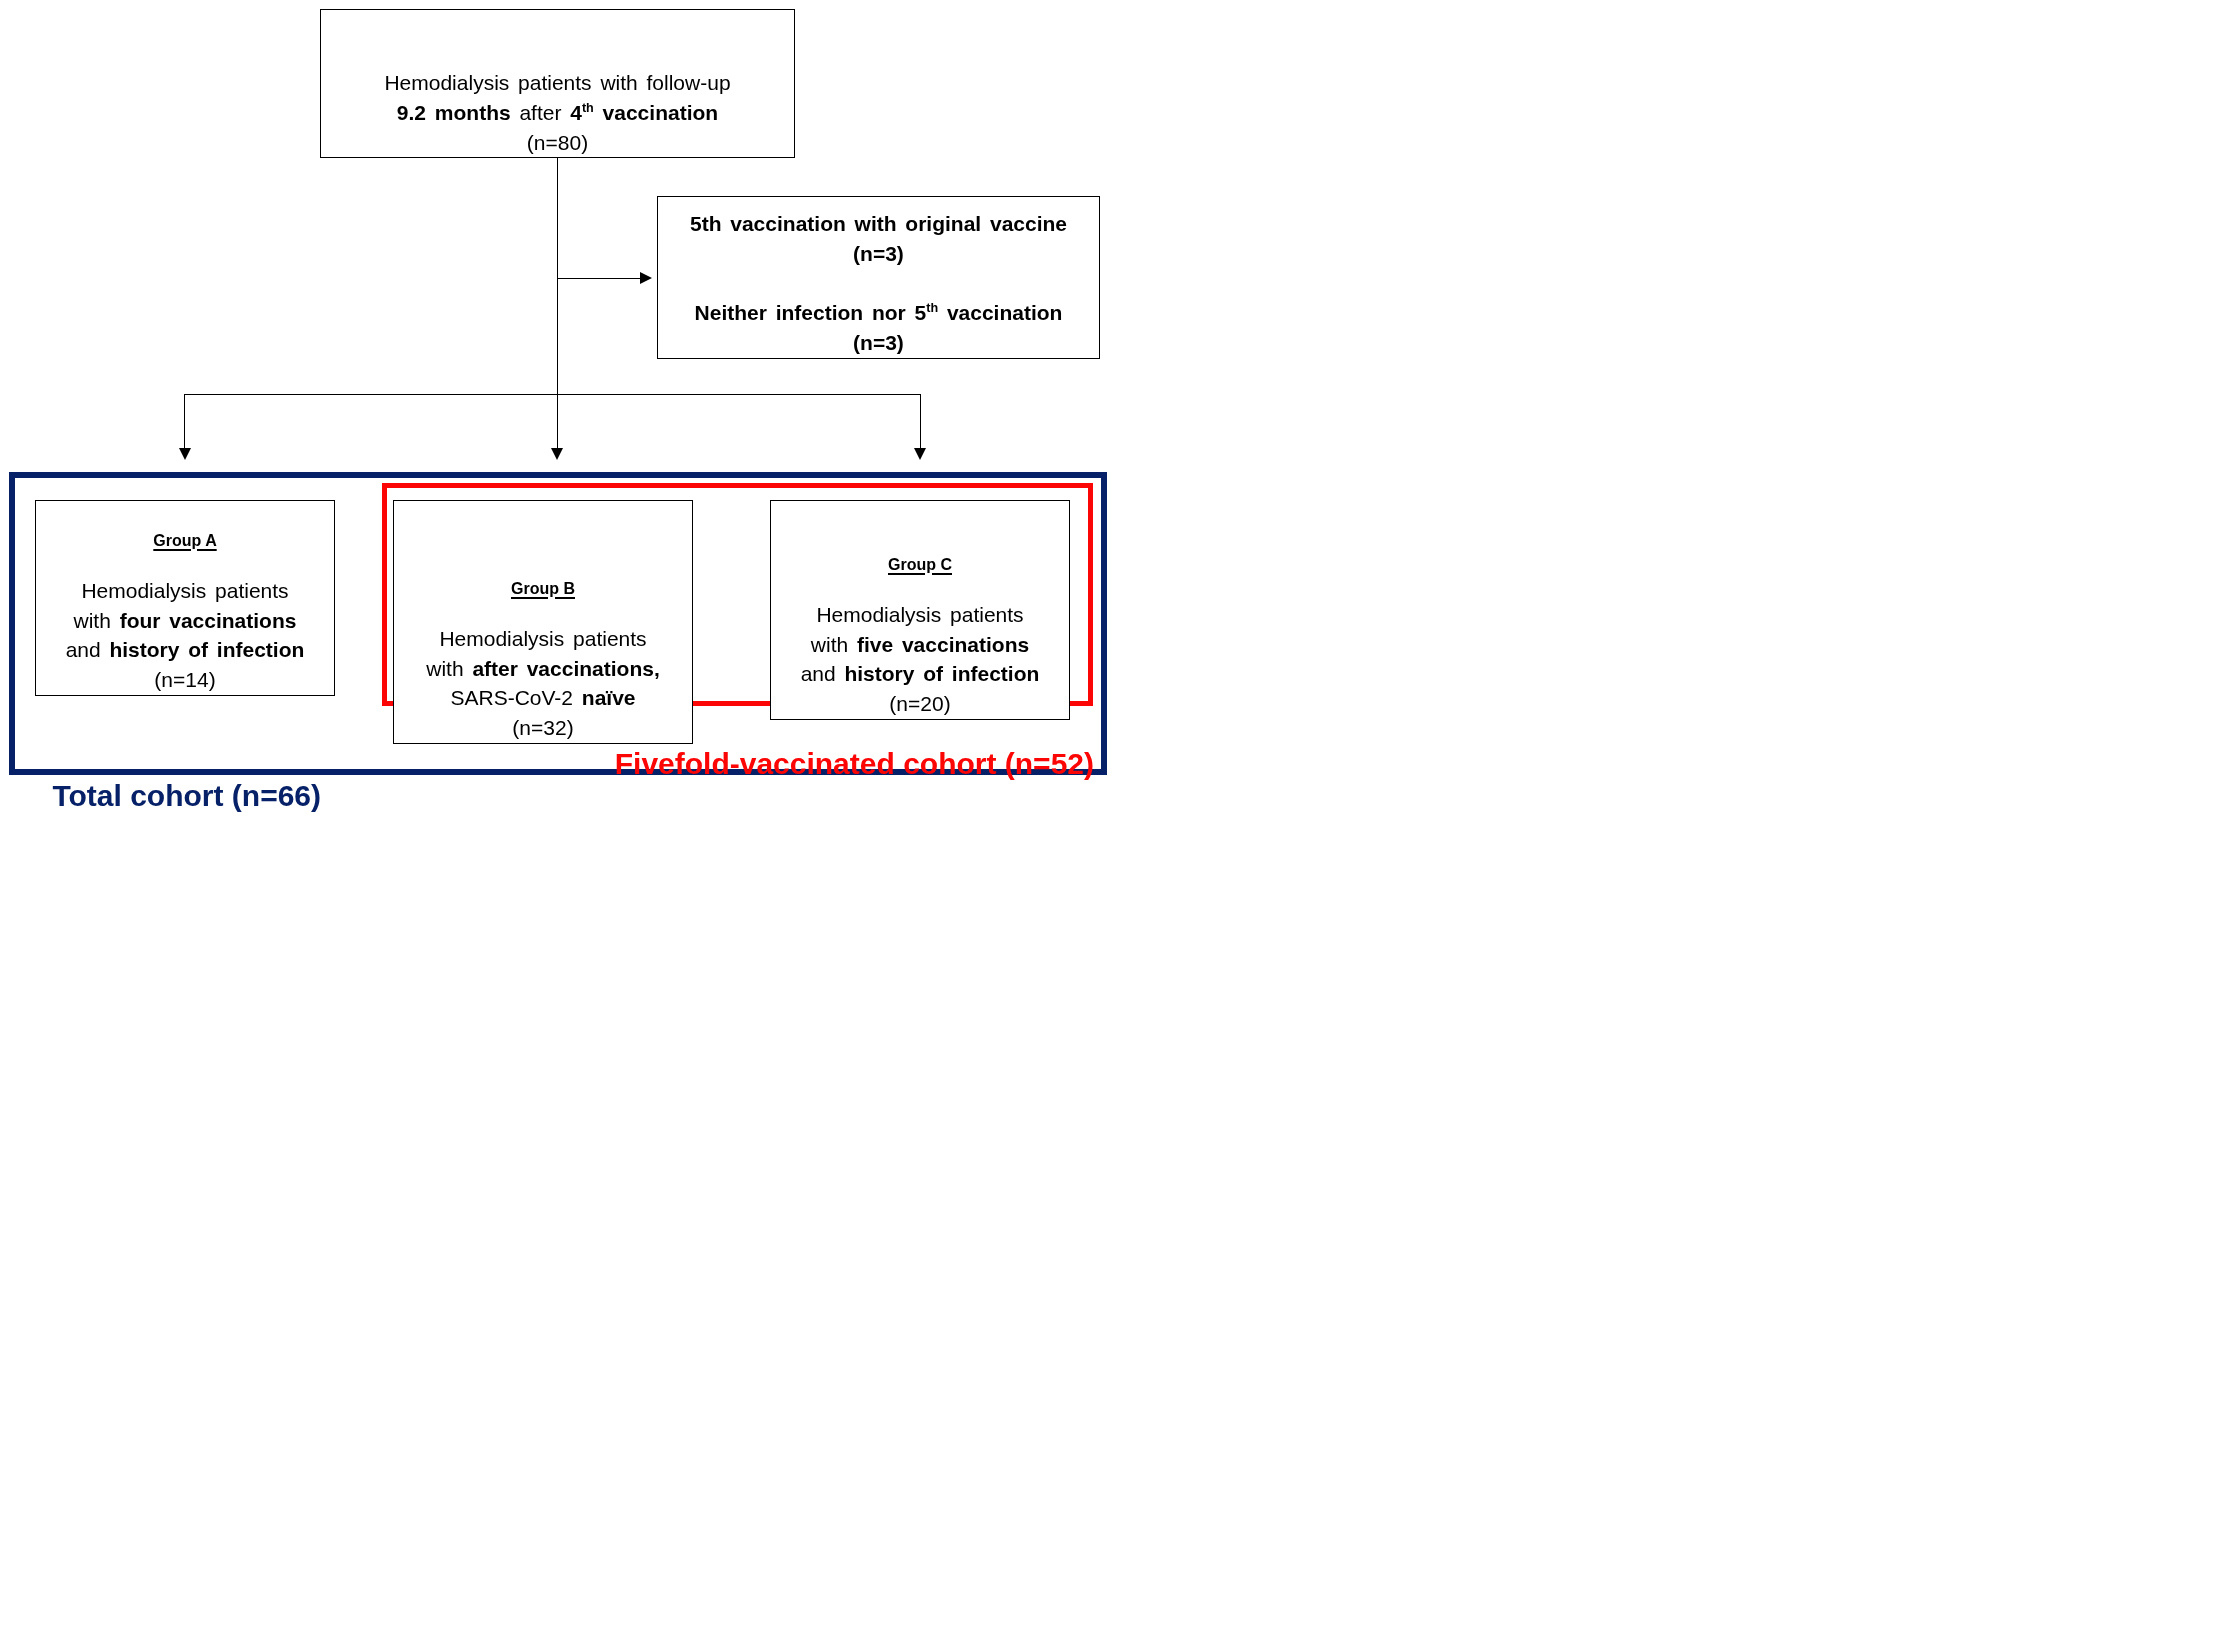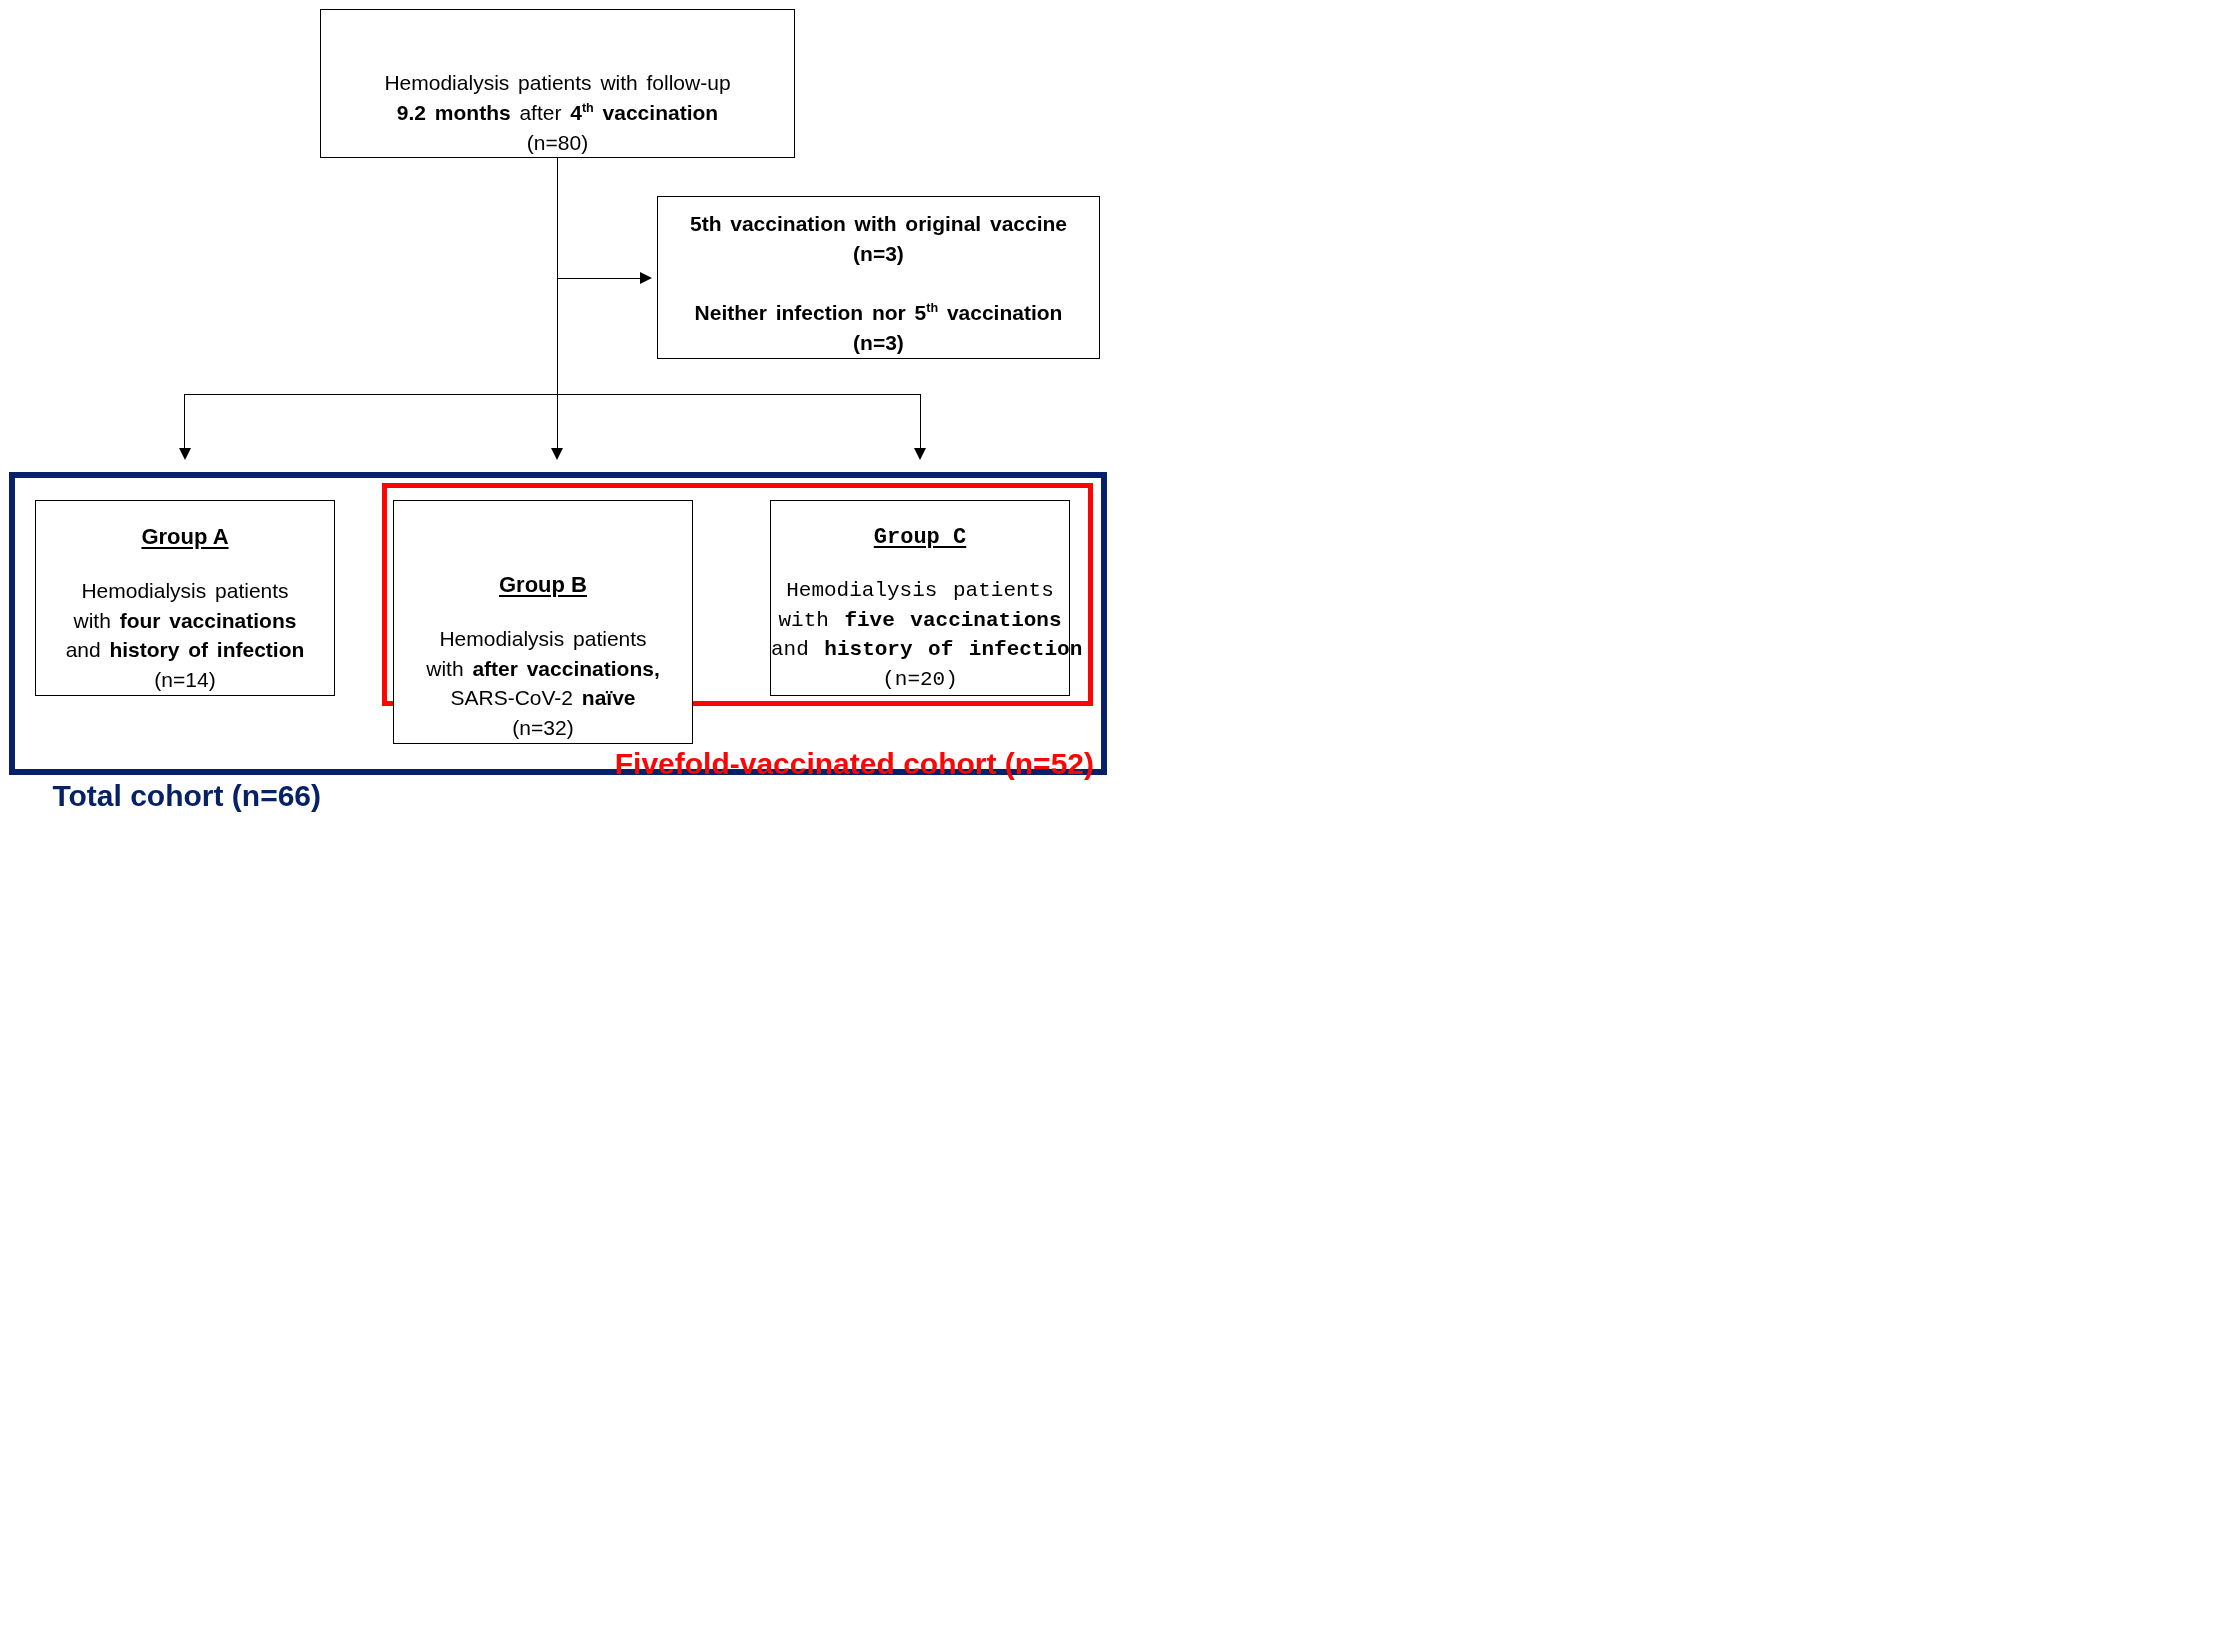--- a/index.html
+++ b/index.html
@@ -26,21 +26,21 @@
   .box-text {
     font-size: 21px;
     line-height: 1.42;
     word-spacing: 0.14em;
     width: 100%;
   }
   .box-text .tl { white-space: nowrap; }
   .b { font-weight: bold; }
   sup { font-size: 60%; line-height: 0; }
   .group-title {
-    font-size: 22px;
+    font-size: 16px;
     font-weight: bold;
     text-decoration: underline;
     text-decoration-thickness: 2px;
     text-underline-offset: 3.4px;
     margin-bottom: 26px;
     white-space: nowrap;
   }
   .outline {
     position: absolute;
     box-sizing: border-box;
@@ -122,21 +122,21 @@
   <div class="box" style="left:393px; top:500px; width:300px; height:244px;">
     <div class="group-title">Group B</div>
     <div class="box-text">
         <div class="tl"><span>Hemodialysis patients</span></div>
         <div class="tl"><span>with </span><span class="b">after vaccinations,</span></div>
         <div class="tl"><span>SARS-CoV-2 </span><span class="b">naïve</span></div>
         <div class="tl"><span>(n=32)</span></div>
       </div>
   </div>
 
-  <div class="box" style="left:770px; top:500px; width:300px; height:196px;font-family:Liberation Mono, monospace;">
+  <div class="box" style="left:770px; top:500px; width:300px; height:220px;">
     <div class="group-title">Group C</div>
     <div class="box-text">
         <div class="tl"><span>Hemodialysis patients</span></div>
         <div class="tl"><span>with </span><span class="b">five vaccinations</span></div>
         <div class="tl"><span>and </span><span class="b">history of infection</span></div>
         <div class="tl"><span>(n=20)</span></div>
       </div>
   </div>
 
   <div class="big-label red-label" style="right:20px; top:747px;">Fivefold-vaccinated cohort (n=52)</div>

